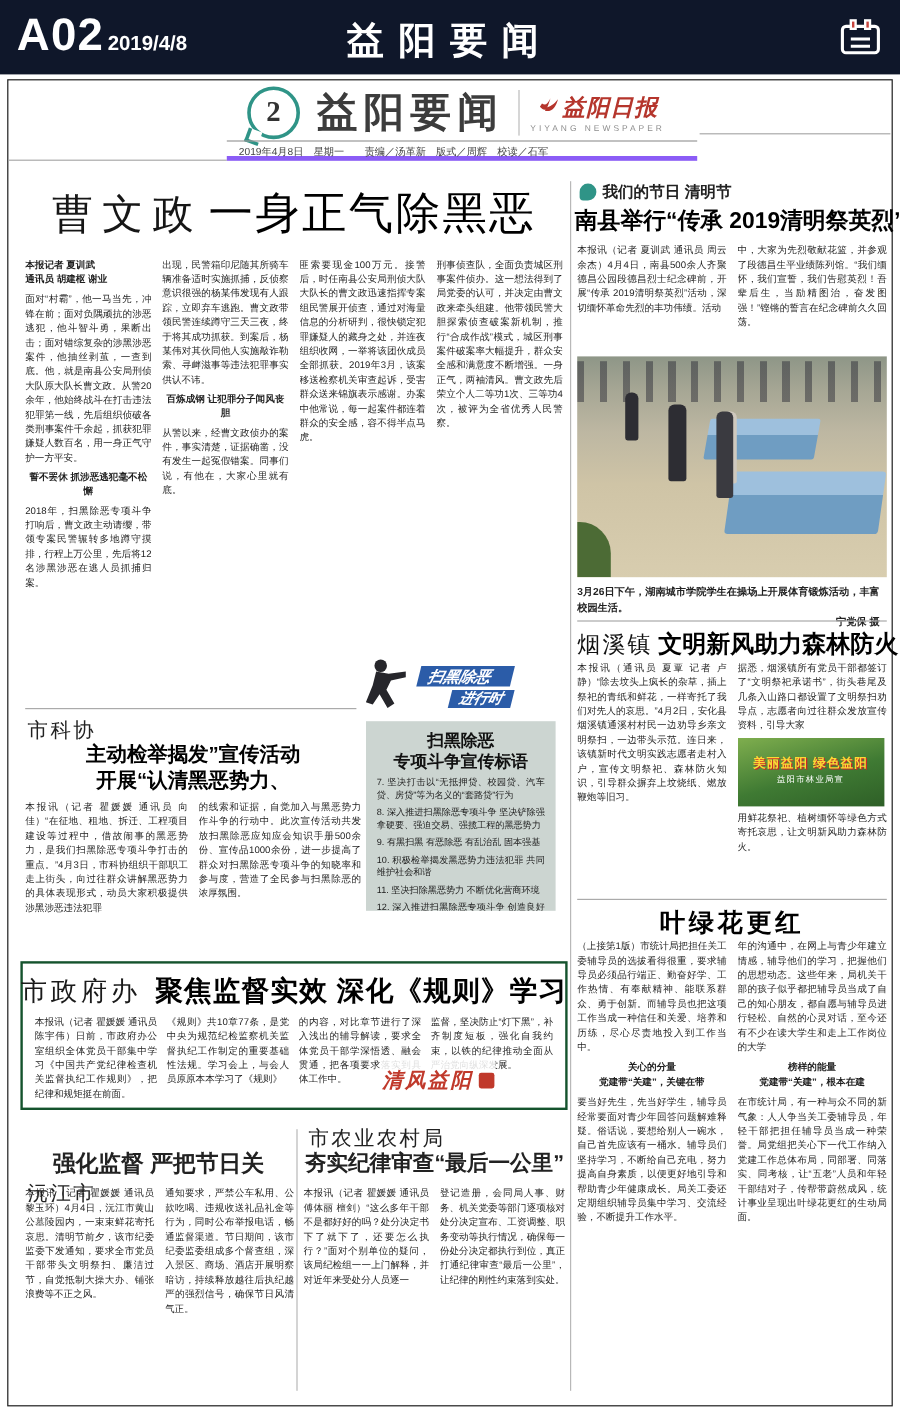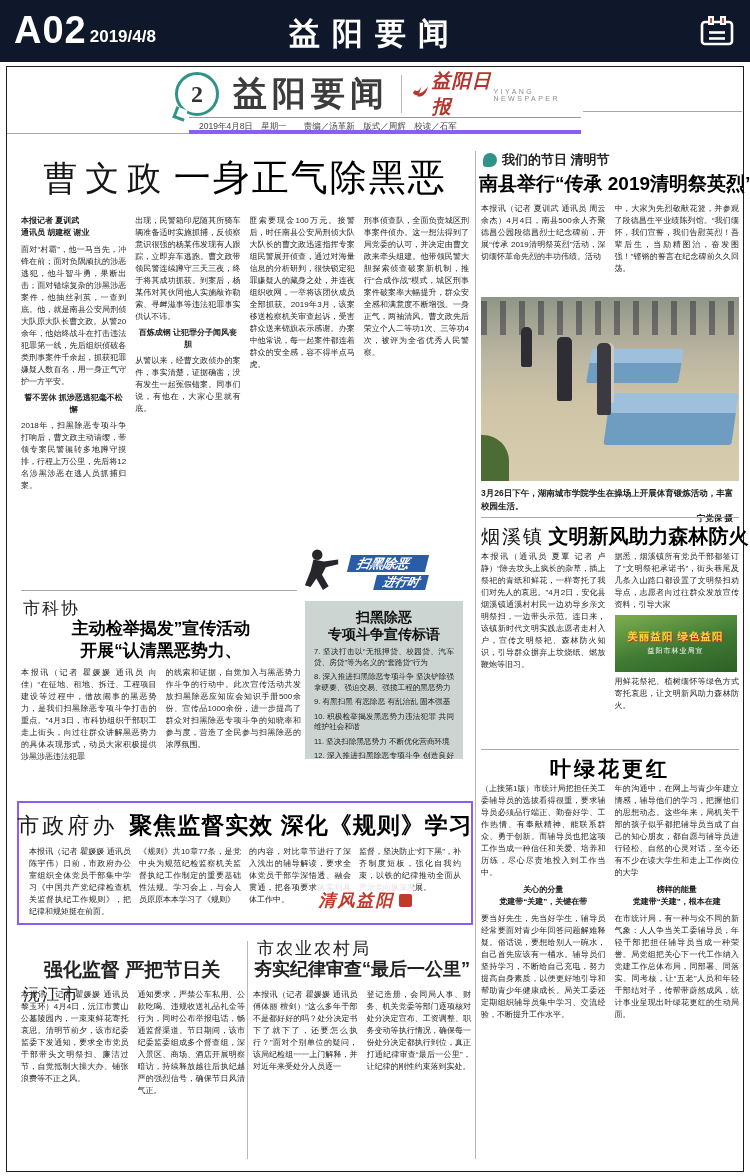--- a/index.html
+++ b/index.html
@@ -19,21 +19,21 @@
   .vr{position:absolute;width:1px;background:#b8b8b8;}
   
   .mh{position:absolute;left:168px;top:5px;width:410px;height:44px;display:flex;align-items:center;justify-content:center;}
   .mh-circle{width:38px;height:38px;border:3px solid #2f9487;border-radius:50%;flex:0 0 auto;
              display:flex;align-items:center;justify-content:center;position:relative;
              font-family:"Liberation Serif",serif;font-size:24px;font-weight:bold;color:#333;}
   .mh-circle:after{content:"";position:absolute;left:-4px;bottom:-7px;width:9px;height:9px;
              border-left:3px solid #2f9487;border-bottom:3px solid #2f9487;background:#fff;transform:rotate(20deg);}
   .mh-title{font-size:34px;font-weight:bold;color:#3c3c3c;letter-spacing:5px;margin:0 10px 0 14px;white-space:nowrap;}
   .mh-div{width:1px;height:38px;background:#bbb;margin:0 9px 0 2px;}
-  .mh-logo{display:flex;align-items:center;}
+  .mh-logo{display:flex;flex-direction:column;align-items:center;}
   .mh-logo-row{display:flex;align-items:center;gap:3px;}
   .mh-logo-name{color:#b5352c;font-size:19px;font-weight:bold;font-style:italic;
                 font-family:"Liberation Serif","DejaVu Serif",serif;letter-spacing:1px;}
   .mh-logo-sub{color:#8d8d8d;font-size:7px;letter-spacing:2.5px;margin-top:1px;}
   .dateline{position:absolute;left:182px;top:50px;width:392px;height:17px;border-top:1px solid #999;
             border-bottom:4px solid #8b5cf6;font-size:8.5px;color:#444;line-height:16px;padding-left:10px;box-sizing:border-box;}
   
   .col-text{font-size:8px;line-height:12px;text-align:justify;color:#1f1f1f;overflow:hidden;}
   .byline{font-weight:bold;margin-bottom:5px;}
   .subhead{font-weight:bold;text-align:center;margin:4px 0;}
@@ -55,21 +55,21 @@
   .slogan-box{position:absolute;left:298px;top:534px;width:158px;height:158px;background:#ccd5d1;
               box-sizing:border-box;padding:8px 9px 6px;overflow:hidden;}
   .slogan-title{text-align:center;font-size:14px;font-weight:900;line-height:17px;color:#111;}
   .slogan-item{font-size:7.6px;line-height:10.5px;text-align:justify;margin-top:4px;color:#1c1c1c;}
   
   .kexie-kicker{position:absolute;left:16px;top:530px;}
   .kexie-title{position:absolute;left:14px;top:551px;width:280px;text-align:center;
                font-size:17px;font-weight:900;line-height:22px;color:#000;}
   .kexie-body{position:absolute;left:14px;top:600px;width:280px;height:122px;}
   
-  .gov-box{position:absolute;left:10px;top:734px;width:456px;height:124px;border:2px solid #8b5cf6;
+  .gov-box{position:absolute;left:10px;top:734px;width:456px;height:124px;border:2px solid #14532d;
            box-sizing:border-box;background:#fff;}
   .gov-head{display:flex;align-items:baseline;justify-content:center;gap:12px;margin:7px 8px 5px;white-space:nowrap;}
   .gov-kicker{font-size:22px;letter-spacing:3px;color:#1a1a1a;}
   .gov-title{font-size:23px;font-weight:900;letter-spacing:1px;color:#000;}
   .gov-body{display:flex;gap:8px;margin:0 10px;height:72px;}
   .gov-body>div{flex:1;}
   .seal{position:absolute;right:58px;bottom:3px;width:96px;height:40px;display:flex;align-items:center;
         justify-content:center;background:rgba(255,255,255,.85);}
   .seal-text{color:#c0392b;font-family:"Liberation Serif","DejaVu Serif",serif;font-weight:bold;
              font-style:italic;font-size:17px;letter-spacing:2px;}

